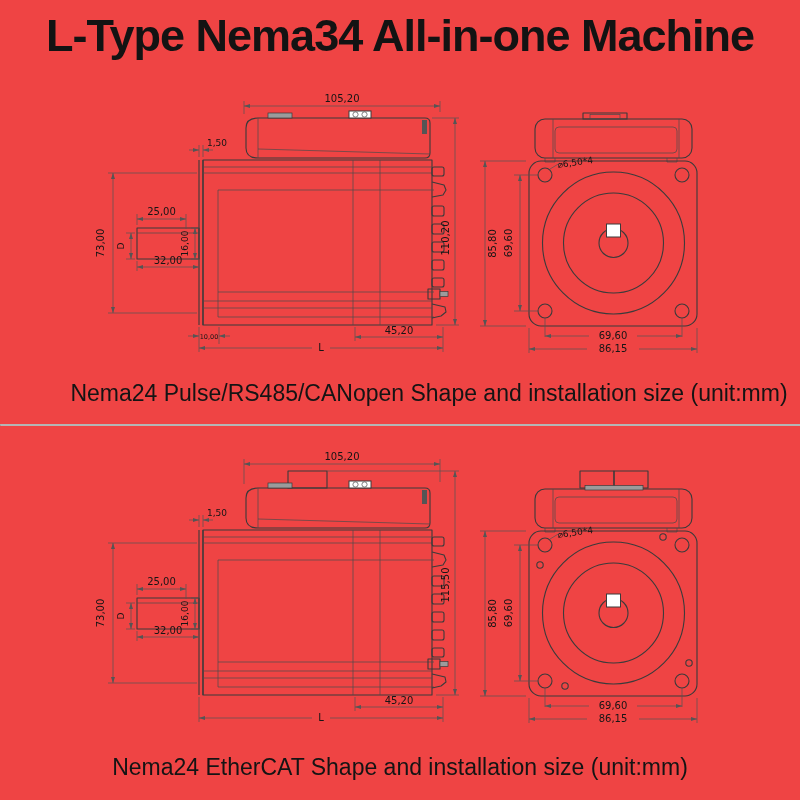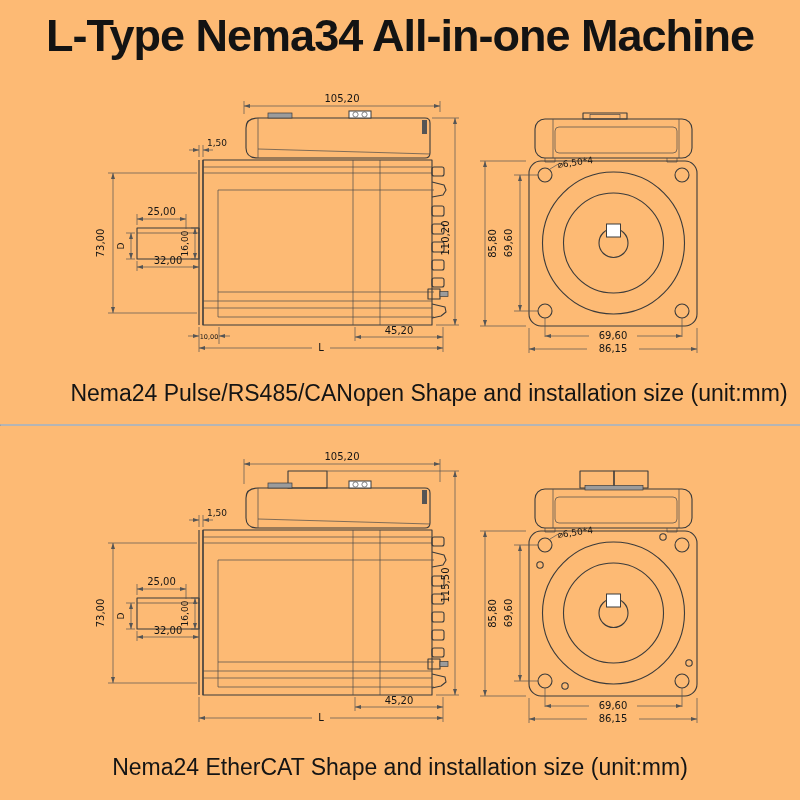--- a/index.html
+++ b/index.html
@@ -1,16 +1,16 @@
 <!DOCTYPE html>
 <html><head>
 <meta charset="utf-8">
 <style>
   html,body{margin:0;padding:0;background:#fff;}
-  .page{position:relative;width:800px;height:800px;background:#fdba74;overflow:hidden;
+  .page{position:relative;width:800px;height:800px;background:#ef4444;overflow:hidden;
         font-family:"Liberation Sans","DejaVu Sans",sans-serif;color:#111;}
   .title{position:absolute;top:10px;left:0;width:800px;text-align:center;
          font-size:45px;font-weight:bold;letter-spacing:-1px;color:#131313;margin:0;}
   .drawing{position:absolute;left:0;width:800px;display:block;}
   #svg-sec1{top:85px;height:273px;}
   #svg-sec2{top:440px;height:290px;}
   .caption{position:absolute;left:0;width:800px;text-align:center;font-size:23px;color:#141414;}
   #caption1{top:380px;padding-left:29px;}
   #caption2{top:754px;}
   .divider{position:absolute;top:424px;left:0;width:800px;height:0;

